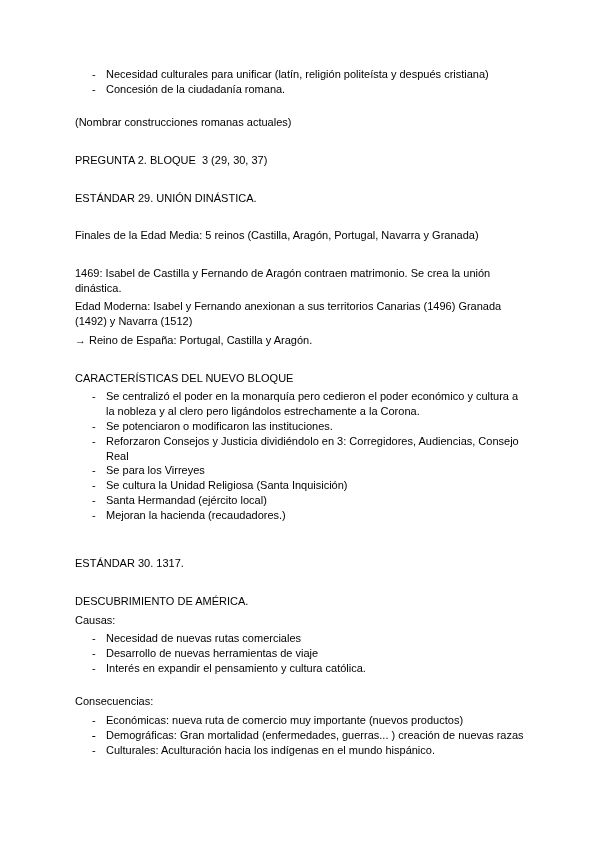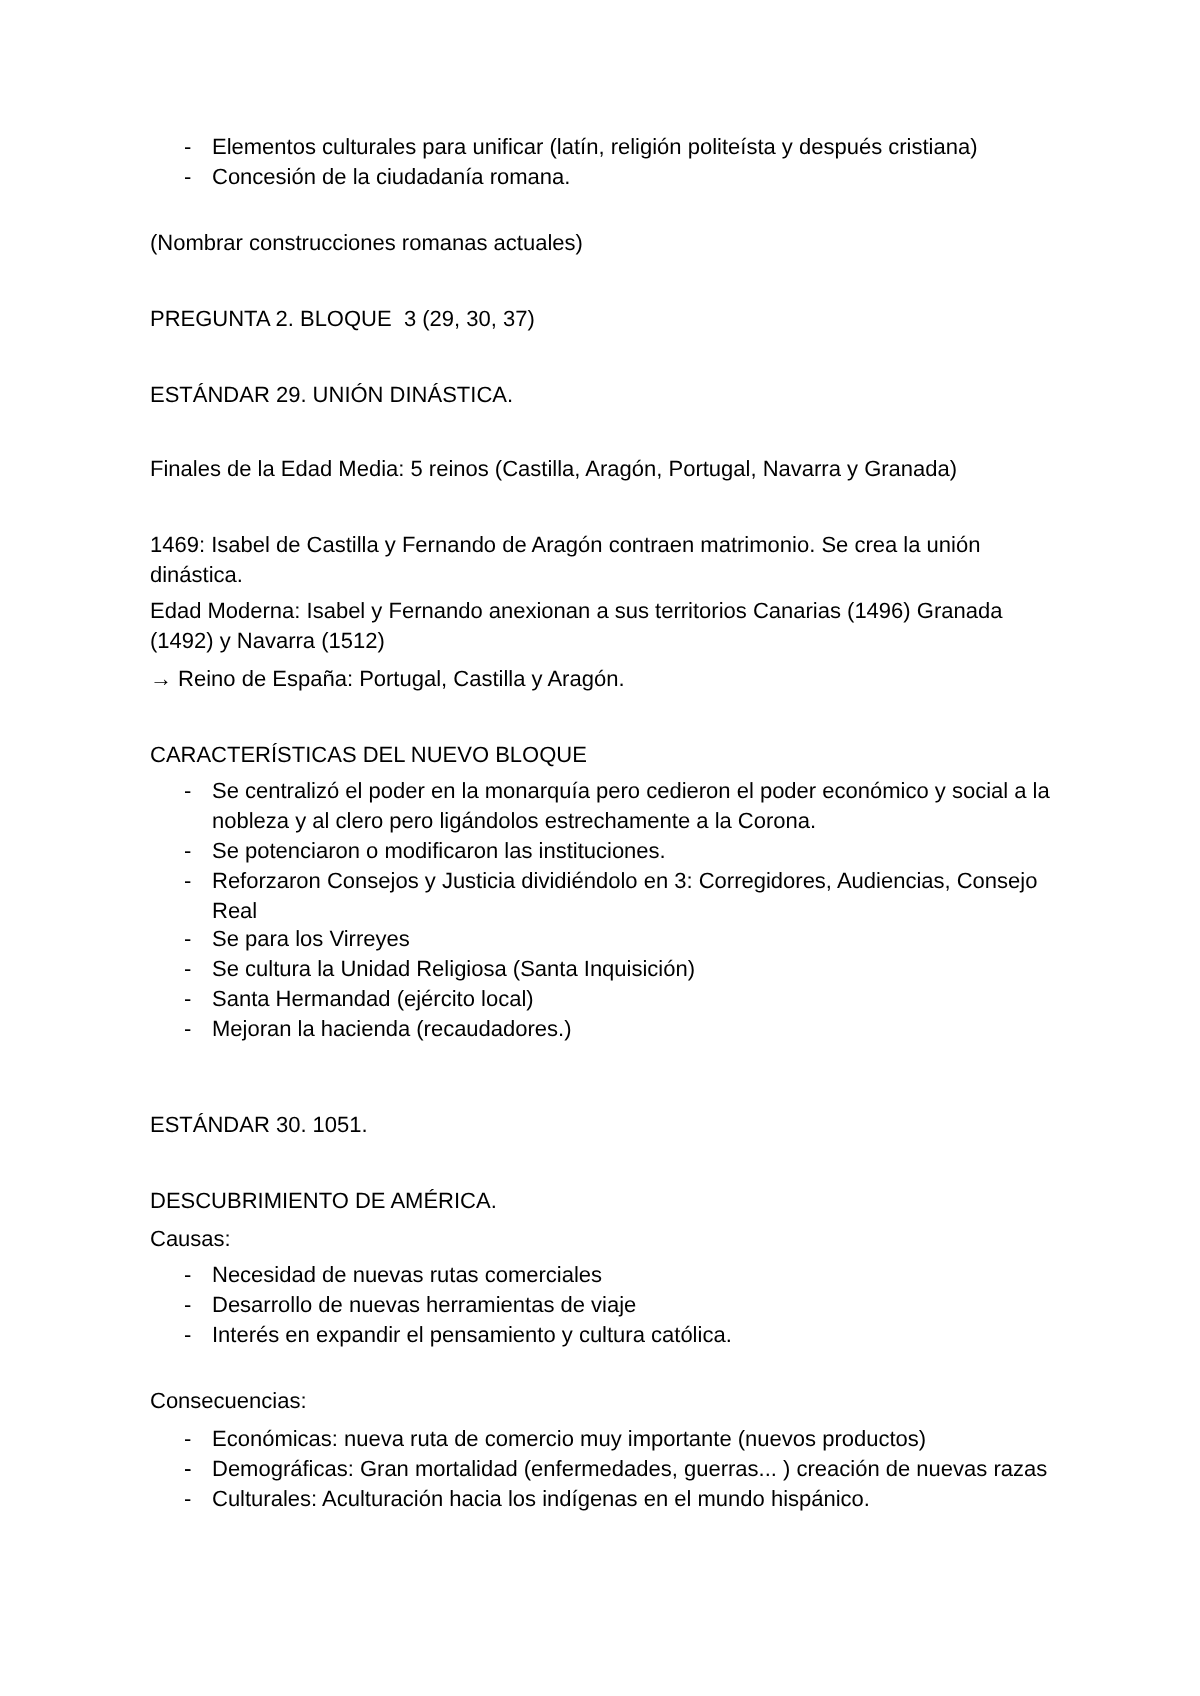--- a/index.html
+++ b/index.html
@@ -42,49 +42,49 @@
     left: -14px;
     top: 0;
   }
 </style>
 </head>
 <body>
 
 <main class="page">
   <div id="doc-content">
       <ul class="blist">
-        <li><span class="marker">-</span><span>Elementos culturales para unificar (latín, religión politeísta y después cristiana)</span></li>
+        <li><span class="marker">-</span><span>Necesidad culturales para unificar (latín, religión politeísta y después cristiana)</span></li>
         <li><span class="marker">-</span><span>Concesión de la ciudadanía romana.</span></li>
       </ul>
       <div class="blank"></div>
       <p class="para">(Nombrar construcciones romanas actuales)</p>
       <div class="blank"></div>
       <p class="para">PREGUNTA 2. BLOQUE  3 (29, 30, 37)</p>
       <div class="blank"></div>
       <p class="para">ESTÁNDAR 29. UNIÓN DINÁSTICA.</p>
       <div class="blank"></div>
       <p class="para">Finales de la Edad Media: 5 reinos (Castilla, Aragón, Portugal, Navarra y Granada)</p>
       <div class="blank"></div>
       <p class="para">1469: Isabel de Castilla y Fernando de Aragón contraen matrimonio. Se crea la unión dinástica.</p>
       <p class="para">Edad Moderna: Isabel y Fernando anexionan a sus territorios Canarias (1496) Granada (1492) y Navarra (1512)</p>
       <p class="para">→ Reino de España: Portugal, Castilla y Aragón.</p>
       <div class="blank"></div>
       <p class="para">CARACTERÍSTICAS DEL NUEVO BLOQUE</p>
       <ul class="blist">
-        <li><span class="marker">-</span><span>Se centralizó el poder en la monarquía pero cedieron el poder económico y social a la nobleza y al clero pero ligándolos estrechamente a la Corona.</span></li>
+        <li><span class="marker">-</span><span>Se centralizó el poder en la monarquía pero cedieron el poder económico y cultura a la nobleza y al clero pero ligándolos estrechamente a la Corona.</span></li>
         <li><span class="marker">-</span><span>Se potenciaron o modificaron las instituciones.</span></li>
         <li><span class="marker">-</span><span>Reforzaron Consejos y Justicia dividiéndolo en 3: Corregidores, Audiencias, Consejo Real</span></li>
         <li><span class="marker">-</span><span>Se para los Virreyes</span></li>
         <li><span class="marker">-</span><span>Se cultura la Unidad Religiosa (Santa Inquisición)</span></li>
         <li><span class="marker">-</span><span>Santa Hermandad (ejército local)</span></li>
         <li><span class="marker">-</span><span>Mejoran la hacienda (recaudadores.)</span></li>
       </ul>
       <div class="blank"></div>
       <div class="blank"></div>
-      <p class="para">ESTÁNDAR 30. 1051.</p>
+      <p class="para">ESTÁNDAR 30. 1317.</p>
       <div class="blank"></div>
       <p class="para">DESCUBRIMIENTO DE AMÉRICA.</p>
       <p class="para">Causas:</p>
       <ul class="blist">
         <li><span class="marker">-</span><span>Necesidad de nuevas rutas comerciales</span></li>
         <li><span class="marker">-</span><span>Desarrollo de nuevas herramientas de viaje</span></li>
         <li><span class="marker">-</span><span>Interés en expandir el pensamiento y cultura católica.</span></li>
       </ul>
       <div class="blank"></div>
       <p class="para">Consecuencias:</p>

